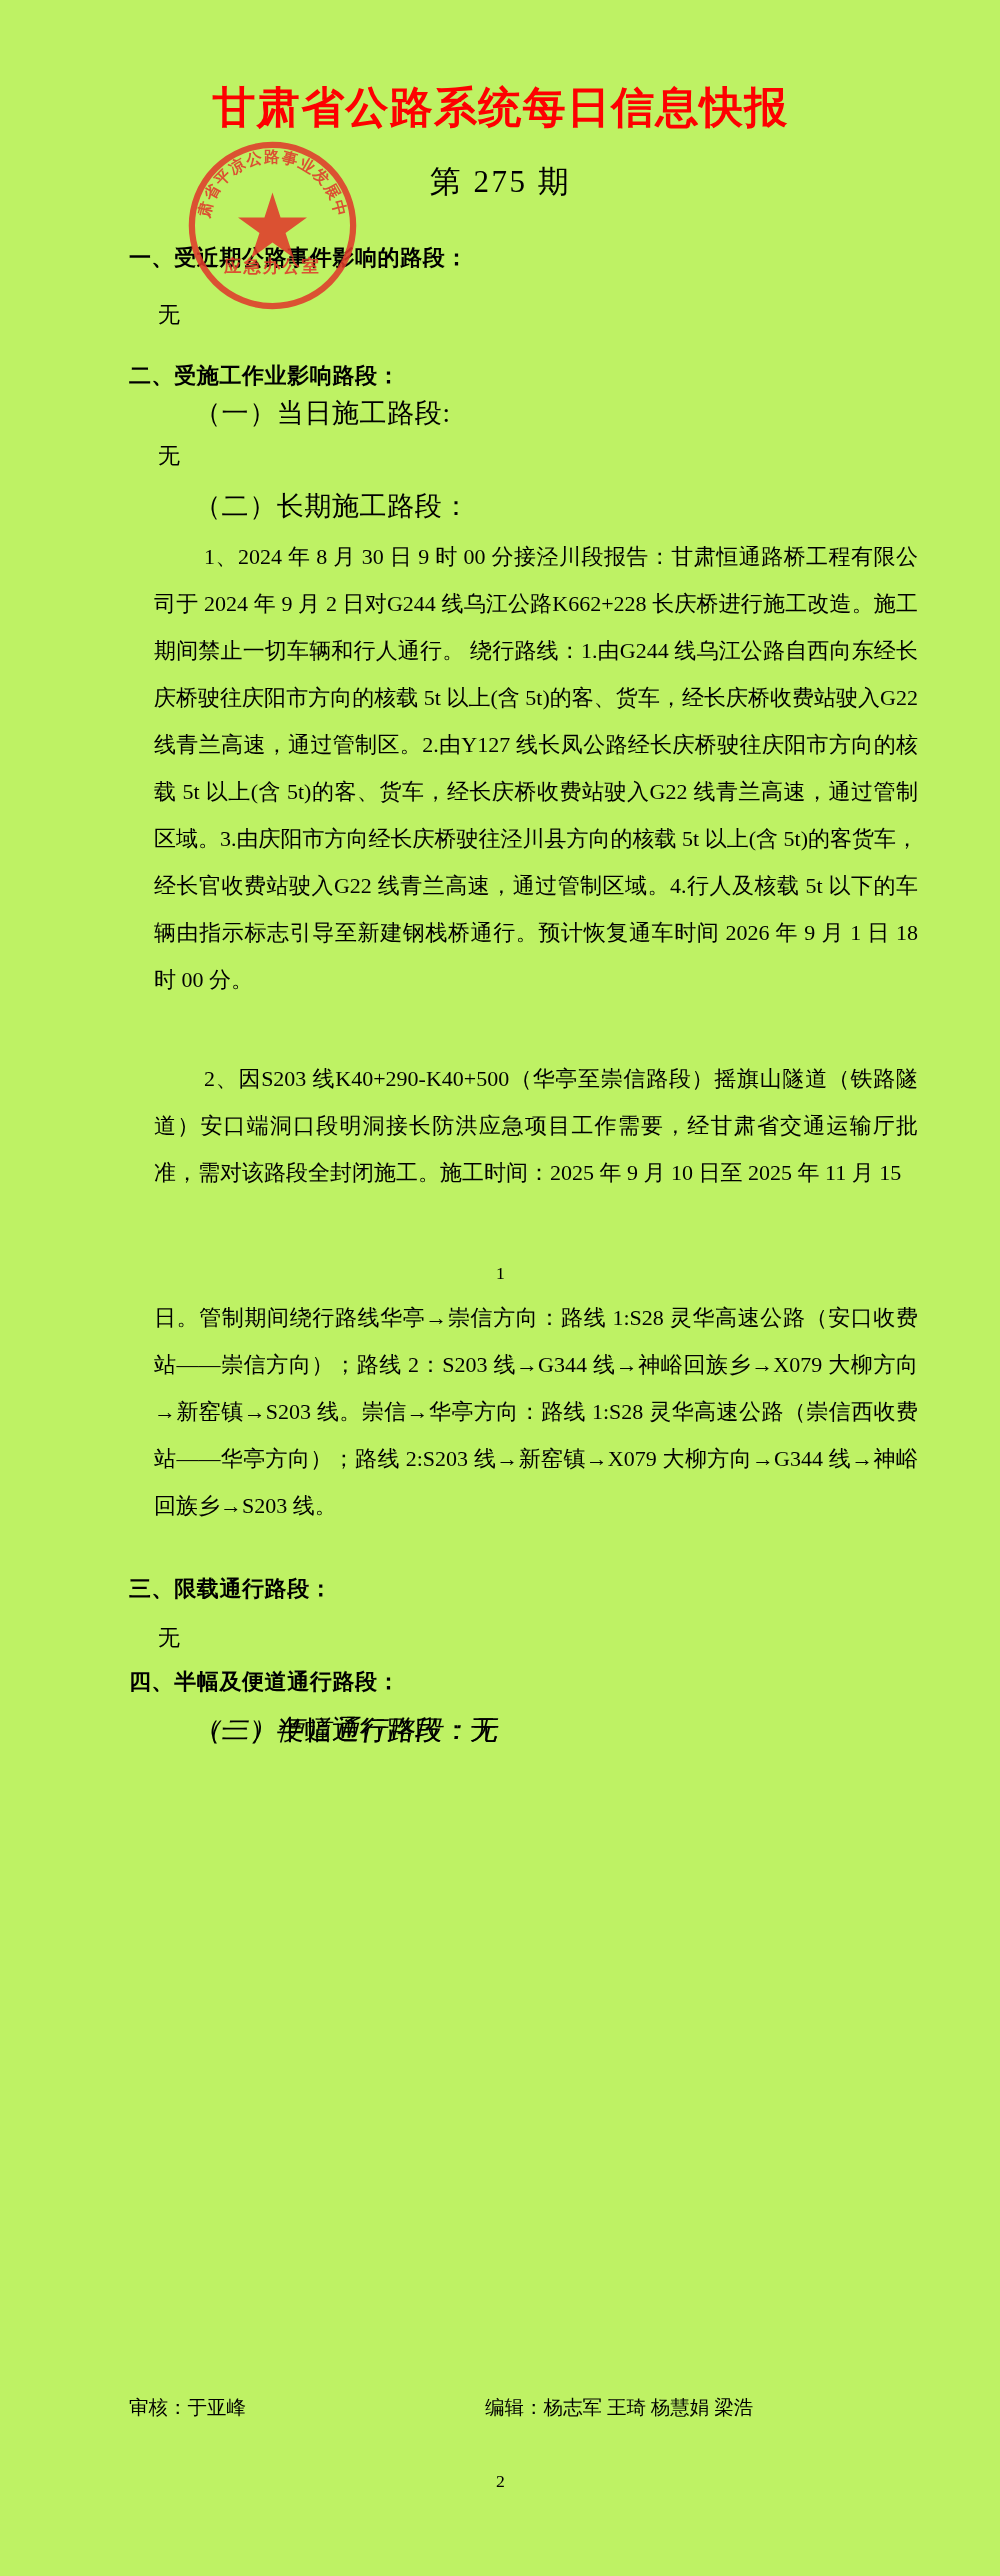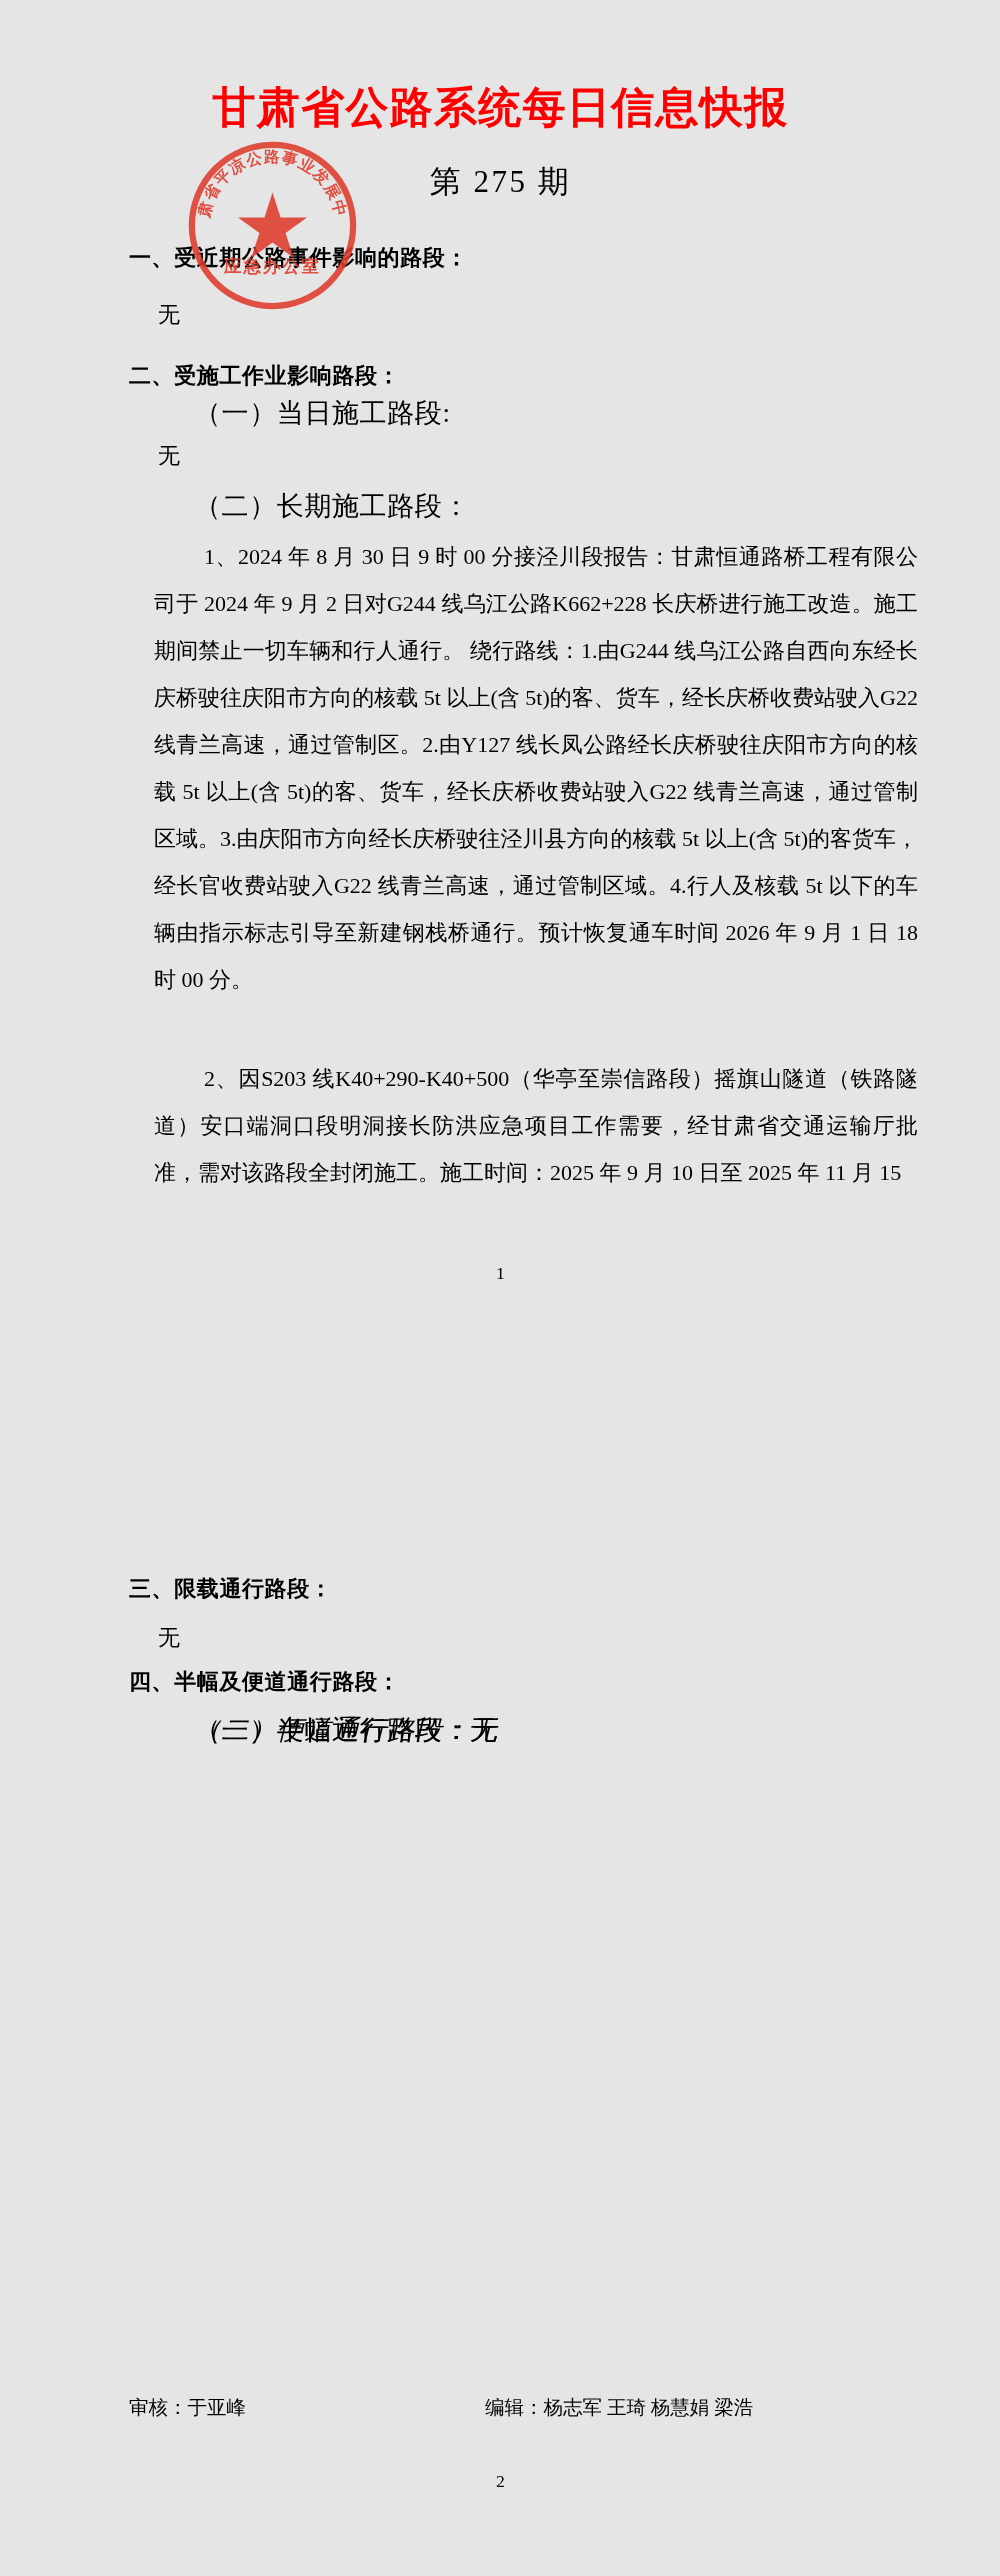--- a/index.html
+++ b/index.html
@@ -1,20 +1,20 @@
 <!DOCTYPE html>
 <html style="font-size:10px"><head>
 <meta charset="utf-8">
 <style>
   html,body{margin:0;padding:0;background:#ffffff;}
   .page{
     position:relative;
     width:1001px;
     height:2576px;
-    background:#e5e5e5;
+    background:#bef264;
     font-family:"Liberation Serif","DejaVu Serif",serif;
     color:#000;
     overflow:hidden;
   }
   .abs{position:absolute;}
   .doc-title{
     top:79px;left:0;width:1001px;
     text-align:center;
     font-size:43px;font-weight:bold;
     color:#fe0000;
@@ -95,20 +95,21 @@
   <div class="abs sub-heading" style="top:395px;">（一）当日施工路段:</div>
   <div class="abs none-val" style="top:441px;">无</div>
   <div class="abs sub-heading" style="top:488px;">（二）长期施工路段：</div>
 
   <div class="abs para indent" style="top:533px;">1、2024 年 8 月 30 日 9 时 00 分接泾川段报告：甘肃恒通路桥工程有限公司于 2024 年 9 月 2 日对G244 线乌江公路K662+228 长庆桥进行施工改造。施工期间禁止一切车辆和行人通行。 绕行路线：1.由G244 线乌江公路自西向东经长庆桥驶往庆阳市方向的核载 5t 以上(含 5t)的客、货车，经长庆桥收费站驶入G22 线青兰高速，通过管制区。2.由Y127 线长凤公路经长庆桥驶往庆阳市方向的核载 5t 以上(含 5t)的客、货车，经长庆桥收费站驶入G22 线青兰高速，通过管制区域。3.由庆阳市方向经长庆桥驶往泾川县方向的核载 5t 以上(含 5t)的客货车，经长官收费站驶入G22 线青兰高速，通过管制区域。4.行人及核载 5t 以下的车辆由指示标志引导至新建钢栈桥通行。预计恢复通车时间 2026 年 9 月 1 日 18 时 00 分。</div>
 
   <div class="abs para indent" style="top:1055px;">2、因S203 线K40+290-K40+500（华亭至崇信路段）摇旗山隧道（铁路隧道）安口端洞口段明洞接长防洪应急项目工作需要，经甘肃省交通运输厅批准，需对该路段全封闭施工。施工时间：2025 年 9 月 10 日至 2025 年 11 月 15</div>
 
   <div class="abs page-num" style="top:1263px;">1</div>
 
+  <div class="abs para" style="top:1294px;">日。管制期间绕行路线华亭→崇信方向：路线 1:S28 灵华高速公路（安口收费站——崇信方向）；路线 2：S203 线→G344 线→神峪回族乡→X079 大柳方向→新窑镇→S203 线。崇信→华亭方向：路线 1:S28 灵华高速公路（崇信西收费站——华亭方向）；路线 2:S203 线→新窑镇→X079 大柳方向→G344 线→神峪回族乡→S203 线。</div>
 
   <div class="abs sec-heading" style="top:1574px;">三、限载通行路段：</div>
   <div class="abs none-val" style="top:1623px;">无</div>
 
   <div class="abs sec-heading" style="top:1667px;">四、半幅及便道通行路段：</div>
   <div class="abs sub-heading" style="top:1712px;">（一）半幅通行路段：无</div>
   <div class="abs sub-heading" style="top:1712px;font-style:italic;">（二）便道通行路段：无</div>
 
   <span class="abs footer-span" style="top:2394px;left:129px;">审核：于亚峰</span>
   <span class="abs footer-span" style="top:2394px;left:485px;">编辑：杨志军 王琦 杨慧娟 梁浩</span>

